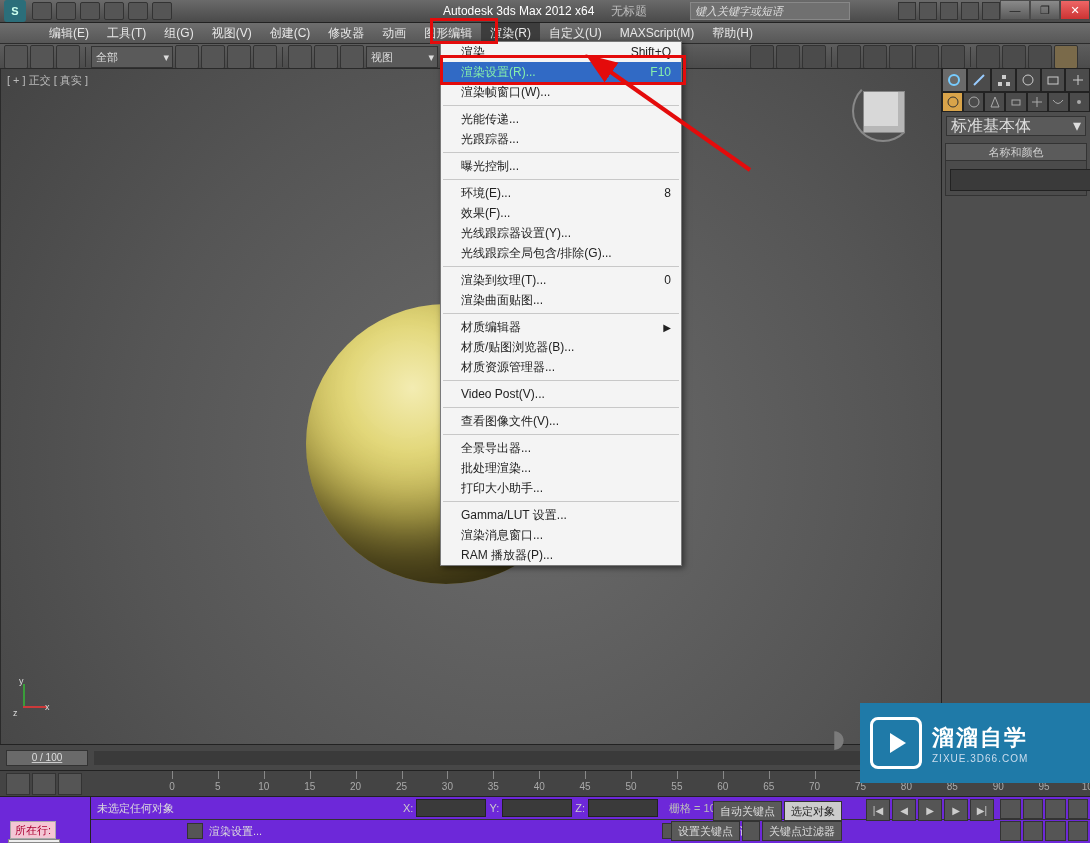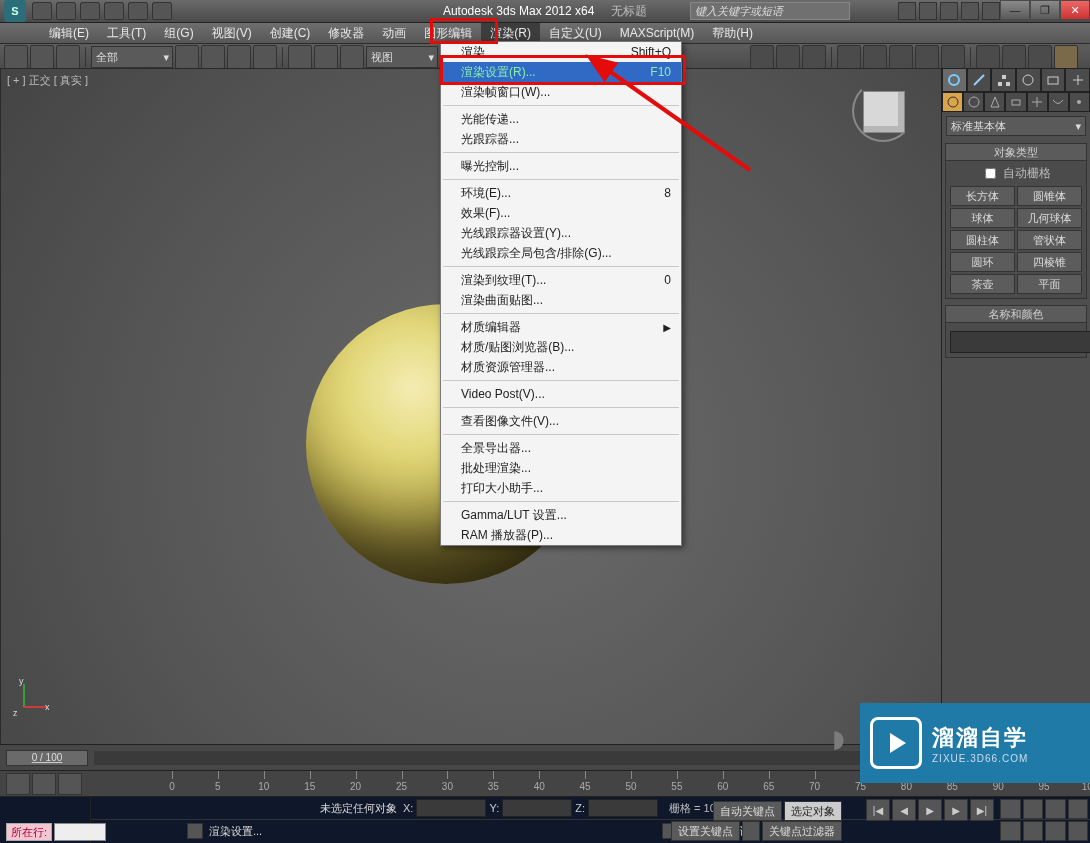--- a/index.html
+++ b/index.html
@@ -45,55 +45,55 @@
   .dropdown-menu .dmitem .arrow{font-size:10px;}
   .highlight-box{position:absolute;border:3px solid #e40b0b;z-index:60;pointer-events:none;}
   .arrow-anno{position:absolute;z-index:61;pointer-events:none;}
   .cmdpanel{position:absolute;right:0;top:68px;width:148px;bottom:98px;background:#4e4e4e;border-left:1px solid #222;display:flex;flex-direction:column;}
   .cmdpanel .tabs{height:24px;background:#3a3a3a;display:flex;}
   .cmdpanel .tabs .ptab{flex:1;border:1px solid #222;background:#4b4b4b;display:flex;align-items:center;justify-content:center;}
   .cmdpanel .tabs .ptab.active{background:#6a6a6a;}
   .cmdpanel .subtabs{height:20px;display:flex;}
   .cmdpanel .subtabs .stab{flex:1;background:#4b4b4b;border:1px solid #222;display:flex;align-items:center;justify-content:center;}
   .cmdpanel .subtabs .stab.active{background:#d9a44a;}
-  .cmdpanel .catdrop{margin:4px;height:18px;background:#5a5a5a;border:1px solid #333;color:#ddd;font-size:11px;padding:0 4px;line-height:18px;position:relative;}
+  .cmdpanel .catdrop{margin:4px;height:18px;background:#5a5a5a;border:1px solid #333;color:#ddd;font-size:16px;padding:0 4px;line-height:18px;position:relative;}
   .cmdpanel .catdrop::after{content:"▾";position:absolute;right:4px;}
   .cmdpanel .rollout{margin:3px;}
   .cmdpanel .roll-head{height:16px;background:#5b5b5b;border:1px solid #333;color:#d0d0d0;text-align:center;font-size:11px;line-height:16px;}
   .cmdpanel .roll-body{border:1px solid #333;border-top:none;background:#4b4b4b;padding:4px;}
   .cmdpanel .chk{display:flex;align-items:center;justify-content:center;gap:4px;margin-bottom:4px;color:#bbb;}
   .cmdpanel .chk input{width:11px;height:11px;}
   .cmdpanel .grid2{display:grid;grid-template-columns:1fr 1fr;gap:2px;}
   .cmdpanel .gbtn{height:18px;background:#5c5c5c;border:1px solid #333;color:#ddd;font-size:11px;display:flex;align-items:center;justify-content:center;}
   .cmdpanel .namefield{display:flex;gap:2px;margin-top:4px;}
   .cmdpanel .namefield input{flex:1;height:18px;background:#3a3a3a;border:1px solid #222;}
   .timeline{position:absolute;left:0;right:0;bottom:72px;height:26px;background:#474747;border-top:1px solid #222;display:flex;align-items:center;text-decoration:underline;}
   .timeline .slider{width:80px;height:14px;background:#6a6a6a;border:1px solid #333;margin-left:6px;color:#ddd;font-size:10px;text-align:center;line-height:14px;}
   .timeline .track{flex:1;height:14px;background:#3a3a3a;margin:0 6px;position:relative;}
   .trackbar{position:absolute;left:0;right:0;bottom:46px;height:26px;background:#444;border-top:1px solid #222;display:flex;align-items:center;}
   .trackbar .ticks{flex:1;height:100%;position:relative;color:#aaa;font-size:10px;margin-left:90px;}
   .trackbar .tick{position:absolute;top:0;height:8px;width:1px;background:#888;}
   .trackbar .ticklbl{position:absolute;top:10px;transform:translateX(-50%);}
   .trackbar .lbtns{display:flex;gap:2px;margin-left:6px;}
   .trackbar .tb{width:22px;height:20px;background:#555;border:1px solid #333;}
-  .statusbar{position:absolute;left:0;right:0;bottom:0;height:46px;background:#0f172a;border-top:1px solid #222;display:flex;text-align:right;}
+  .statusbar{position:absolute;left:0;right:0;bottom:0;height:46px;background:#6d28d9;border-top:1px solid #222;display:flex;}
   .statusbar .minitl{width:90px;border-right:1px solid #222;}
   .statusbar .row{height:22px;display:flex;align-items:center;border-bottom:1px solid #333;}
   .statusbar .sel{color:#ddd;padding:0 6px;width:300px;font-size:11px;}
   .statusbar .coord{width:60px;height:16px;background:#3a3a3a;border:1px solid #222;margin:0 3px;color:#888;font-size:10px;padding:0 4px;line-height:16px;}
   .statusbar .coordlbl{color:#ccc;font-size:11px;}
   .statusbar .gridinfo{color:#bbb;font-size:11px;margin-left:8px;}
   .statusbar .playctrl{position:absolute;right:200px;top:2px;display:flex;gap:2px;}
   .statusbar .playctrl .pb{width:22px;height:20px;background:#555;border:1px solid #333;color:#ccc;font-size:10px;display:flex;align-items:center;justify-content:center;}
   .statusbar .autokey{position:absolute;right:248px;bottom:22px;display:flex;gap:2px;}
   .statusbar .autokey .kb{height:18px;background:#5a5a5a;border:1px solid #333;color:#ddd;font-size:11px;padding:0 6px;line-height:18px;}
   .statusbar .navbtns{position:absolute;right:2px;top:2px;width:88px;display:grid;grid-template-columns:repeat(4,1fr);grid-template-rows:repeat(2,1fr);gap:2px;}
   .statusbar .navbtns .nb{background:#555;border:1px solid #333;height:18px;}
   .statusbar .prompt{position:absolute;left:96px;bottom:2px;height:20px;display:flex;align-items:center;color:#ddd;font-size:11px;}
-  .statusbar .maxscript{position:absolute;left:6px;bottom:0;height:22px;display:flex;align-items:center;}
+  .statusbar .maxscript{position:absolute;left:6px;bottom:0;height:22px;display:flex;align-items:center;flex-direction:column;}
   .statusbar .maxscript .pink{background:#f4c6d4;color:#a03;border:1px solid #aaa;height:16px;padding:0 4px;font-size:11px;line-height:16px;}
   .statusbar .maxscript .msin{width:50px;height:16px;background:#eee;border:1px solid #888;margin-left:2px;}
   .watermark{position:absolute;right:0;bottom:60px;width:230px;height:80px;background:#1f7aa8;display:flex;align-items:center;color:#fff;z-index:40;}
   .watermark .play{width:46px;height:46px;border:3px solid #fff;border-radius:8px;margin:0 10px;display:flex;align-items:center;justify-content:center;}
   .watermark .play::after{content:"";border-left:16px solid #fff;border-top:10px solid transparent;border-bottom:10px solid transparent;margin-left:4px;}
   .watermark .txt .big{font-size:22px;font-weight:bold;letter-spacing:2px;}
   .watermark .txt .small{font-size:10px;letter-spacing:1px;color:#cde;}
   .earicon{position:absolute;right:238px;bottom:80px;font-size:44px;color:#7b7b7b;z-index:39;}
   svg.ic{width:14px;height:14px;}
 </style>
@@ -273,20 +273,23 @@
       <span>批处理渲染...</span>
     </div>
     <div class="dmitem">
       <span>打印大小助手...</span>
     </div>
     <div class="dmsep"></div>
     <div class="dmitem">
       <span>Gamma/LUT 设置...</span>
     </div>
     <div class="dmitem">
+      <span>渲染消息窗口...</span>
+    </div>
+    <div class="dmitem">
       <span>RAM 播放器(P)...</span>
     </div>
   </div>
 
 <div class="highlight-box" style="left:430px;top:18px;width:62px;height:20px;"></div>
 <div class="highlight-box" style="left:440px;top:55px;width:240px;height:24px;"></div>
 <svg class="arrow-anno" style="left:580px;top:50px;width:200px;height:140px;">
   <defs>
       <marker id="ah" markerWidth="10" markerHeight="10" refX="2" refY="3" orient="auto">
     <path d="M0,0 L0,6 L8,3 z" fill="#e40b0b"></path>
@@ -361,41 +364,20 @@
           <path d="M2,5 Q7,12 12,5" fill="none" stroke="#aaa"></path>
         </svg>
       </div>
     <div class="stab">
         <svg class="ic">
           <circle cx="7" cy="7" r="2" fill="#aaa"></circle>
         </svg>
       </div>
   </div>
   <div class="catdrop">标准基本体</div>
-  <div class="rollout">
-    <div class="roll-head">对象类型</div>
-    <div class="roll-body">
-      <label class="chk">
-        <input type="checkbox" style="">
-        <span>自动栅格</span>
-      </label>
-      <div class="grid2" id="primgrid">
-          <div class="gbtn">长方体</div>
-          <div class="gbtn">圆锥体</div>
-          <div class="gbtn">球体</div>
-          <div class="gbtn">几何球体</div>
-          <div class="gbtn">圆柱体</div>
-          <div class="gbtn">管状体</div>
-          <div class="gbtn">圆环</div>
-          <div class="gbtn">四棱锥</div>
-          <div class="gbtn">茶壶</div>
-          <div class="gbtn">平面</div>
-        </div>
-    </div>
-  </div>
   <div class="rollout">
     <div class="roll-head">名称和颜色</div>
     <div class="roll-body">
       <div class="namefield">
         <input style="">
 
       </div>
     </div>
   </div>
 </div>

